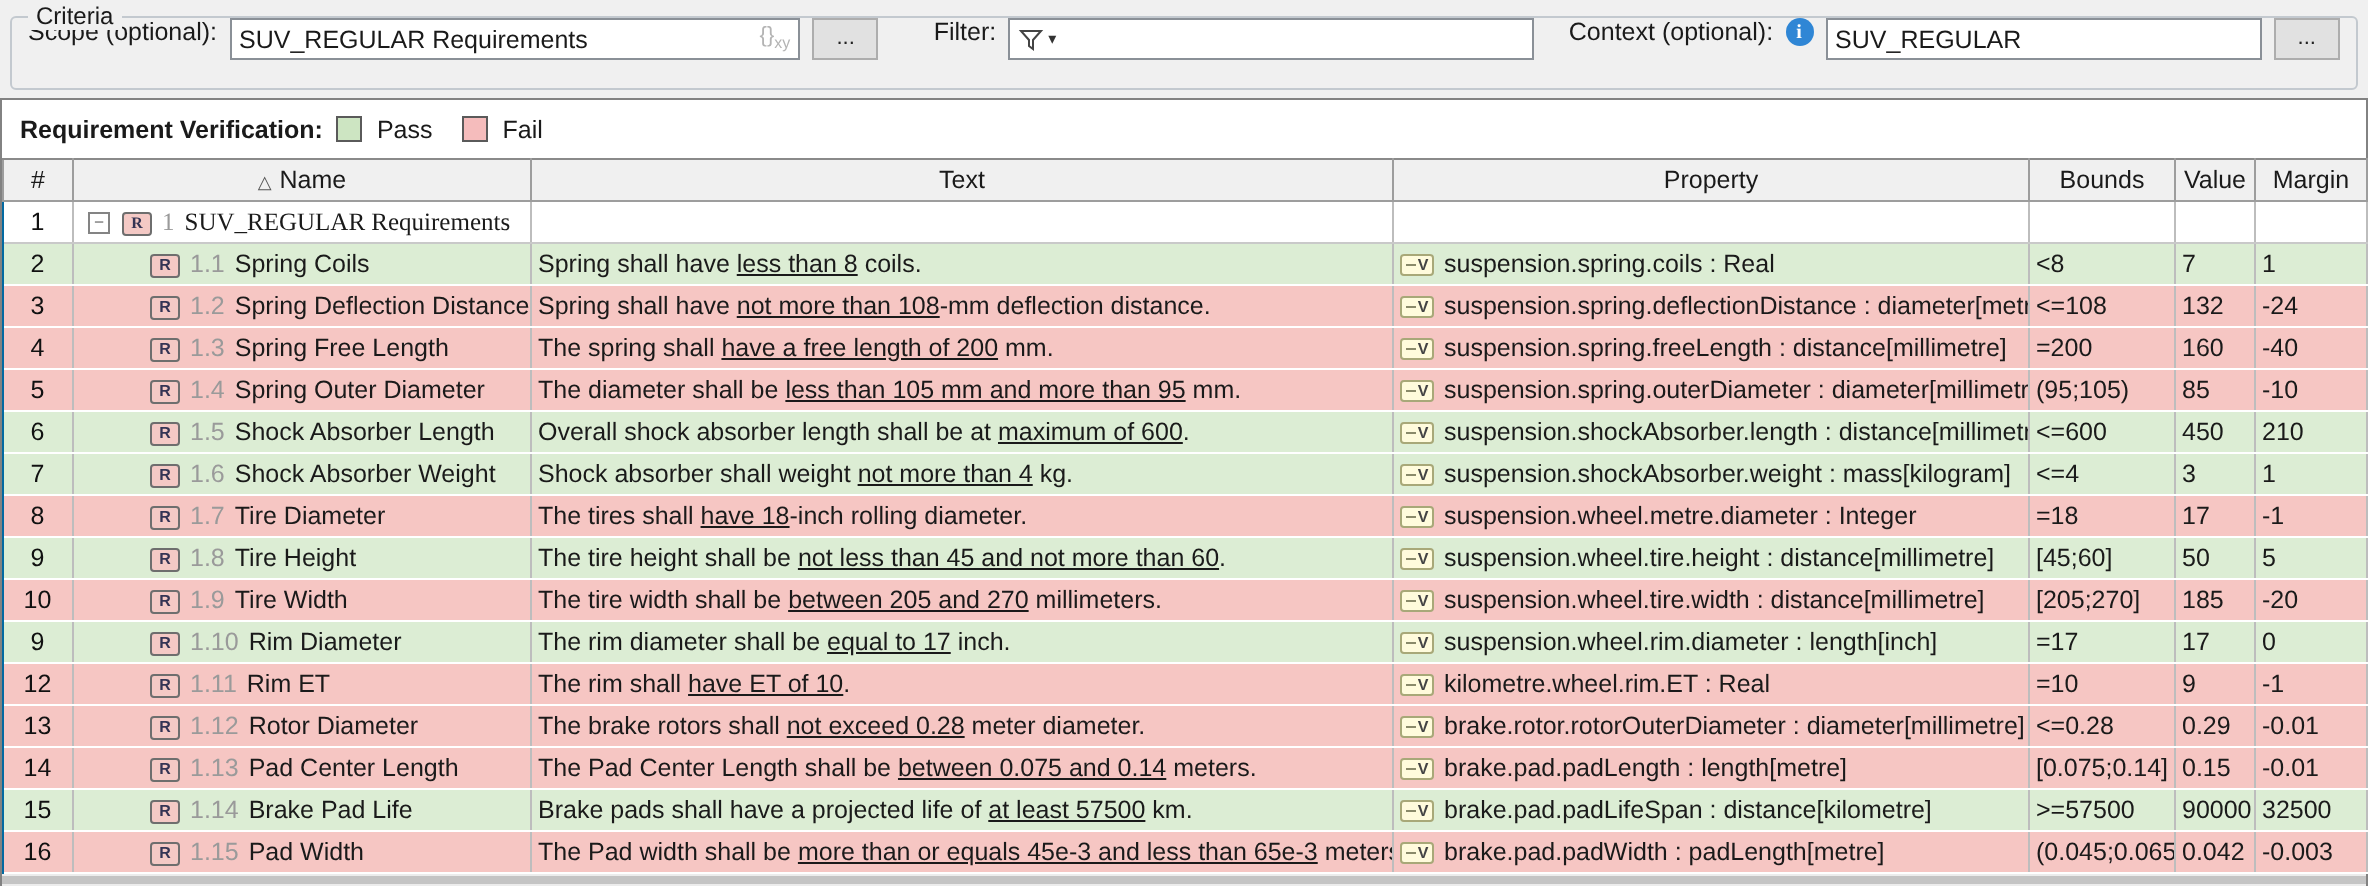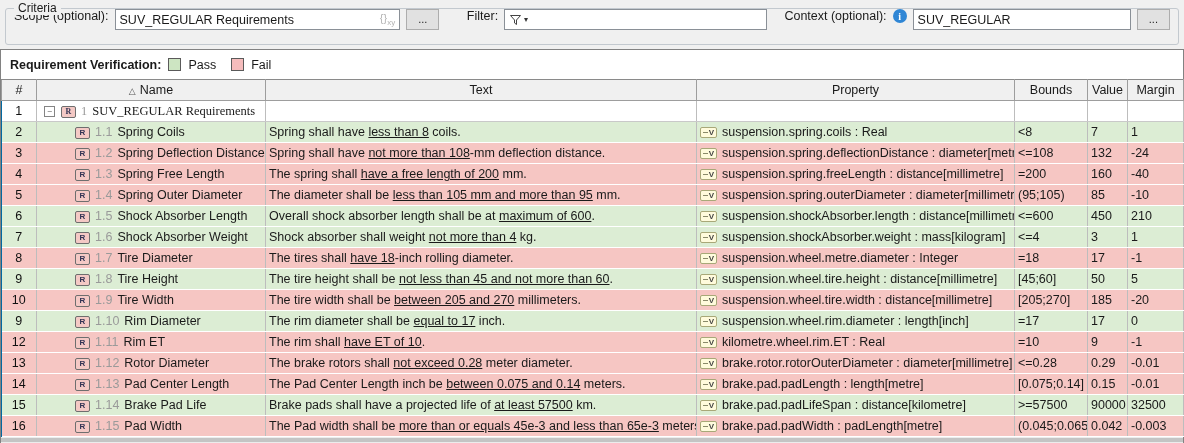--- a/index.html
+++ b/index.html
@@ -315,21 +315,21 @@
           <td class="name-cell"><span class="r-icon">R</span><span class="idx">1.12</span><span>Rotor Diameter</span></td>
           <td><span>The brake rotors shall </span><span class="u">not exceed 0.28</span><span> meter diameter.</span></td>
           <td><span class="v-icon"><span class="v-dash"></span>V</span><span>brake.rotor.rotorOuterDiameter : diameter[millimetre]</span></td>
           <td>&lt;=0.28</td>
           <td>0.29</td>
           <td>-0.01</td>
         </tr>
         <tr class="fail">
           <td class="num">14</td>
           <td class="name-cell"><span class="r-icon">R</span><span class="idx">1.13</span><span>Pad Center Length</span></td>
-          <td><span>The Pad Center Length inch be </span><span class="u">between 0.075 and 0.14</span><span> meters.</span></td>
+          <td><span>The Pad Center Length shall be </span><span class="u">between 0.075 and 0.14</span><span> meters.</span></td>
           <td><span class="v-icon"><span class="v-dash"></span>V</span><span>brake.pad.padLength : length[metre]</span></td>
           <td>[0.075;0.14]</td>
           <td>0.15</td>
           <td>-0.01</td>
         </tr>
         <tr class="pass">
           <td class="num">15</td>
           <td class="name-cell"><span class="r-icon">R</span><span class="idx">1.14</span><span>Brake Pad Life</span></td>
           <td><span>Brake pads shall have a projected life of </span><span class="u">at least 57500</span><span> km.</span></td>
           <td><span class="v-icon"><span class="v-dash"></span>V</span><span>brake.pad.padLifeSpan : distance[kilometre]</span></td>

